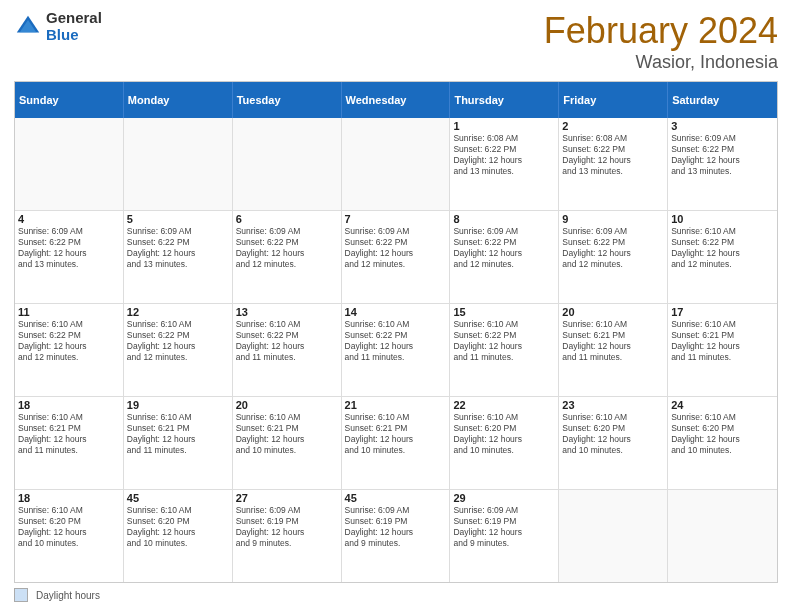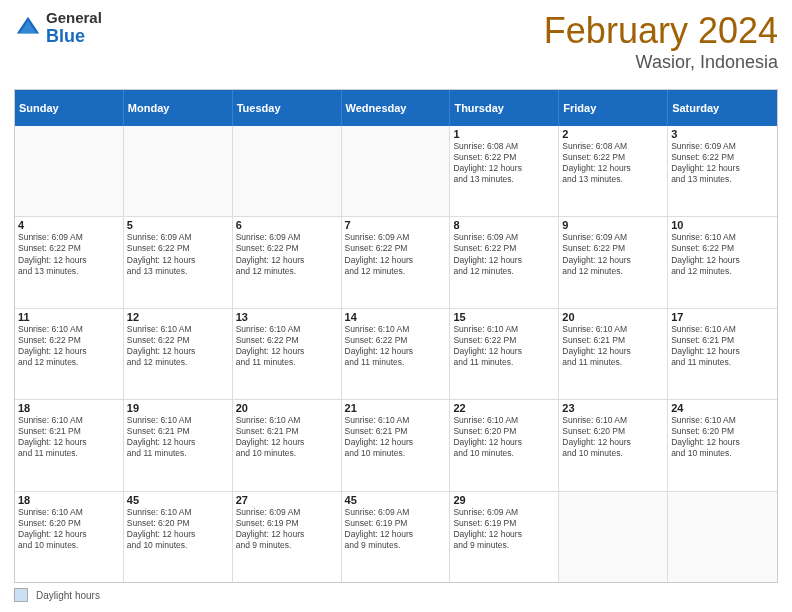--- a/index.html
+++ b/index.html
@@ -14,39 +14,39 @@
       width: 792px;
       height: 612px;
       display: flex;
       flex-direction: column;
       padding: 10px 14px 10px 14px;
     }
     .header {
       display: flex;
       justify-content: space-between;
       align-items: flex-start;
-      margin-bottom: 16px;
+      margin-bottom: 8px;
     }
     .logo {
       display: flex;
       align-items: center;
       gap: 4px;
     }
     .logo-text {
       display: flex;
       flex-direction: column;
       line-height: 1.1;
     }
     .logo-general {
       font-size: 15px;
       font-weight: bold;
       color: #333;
     }
     .logo-blue {
-      font-size: 18px;
+      font-size: 15px;
       font-weight: bold;
       color: #1a6bbf;
     }
     .logo-icon {
       width: 28px;
       height: 28px;
     }
     .title-block {
       text-align: right;
     }

